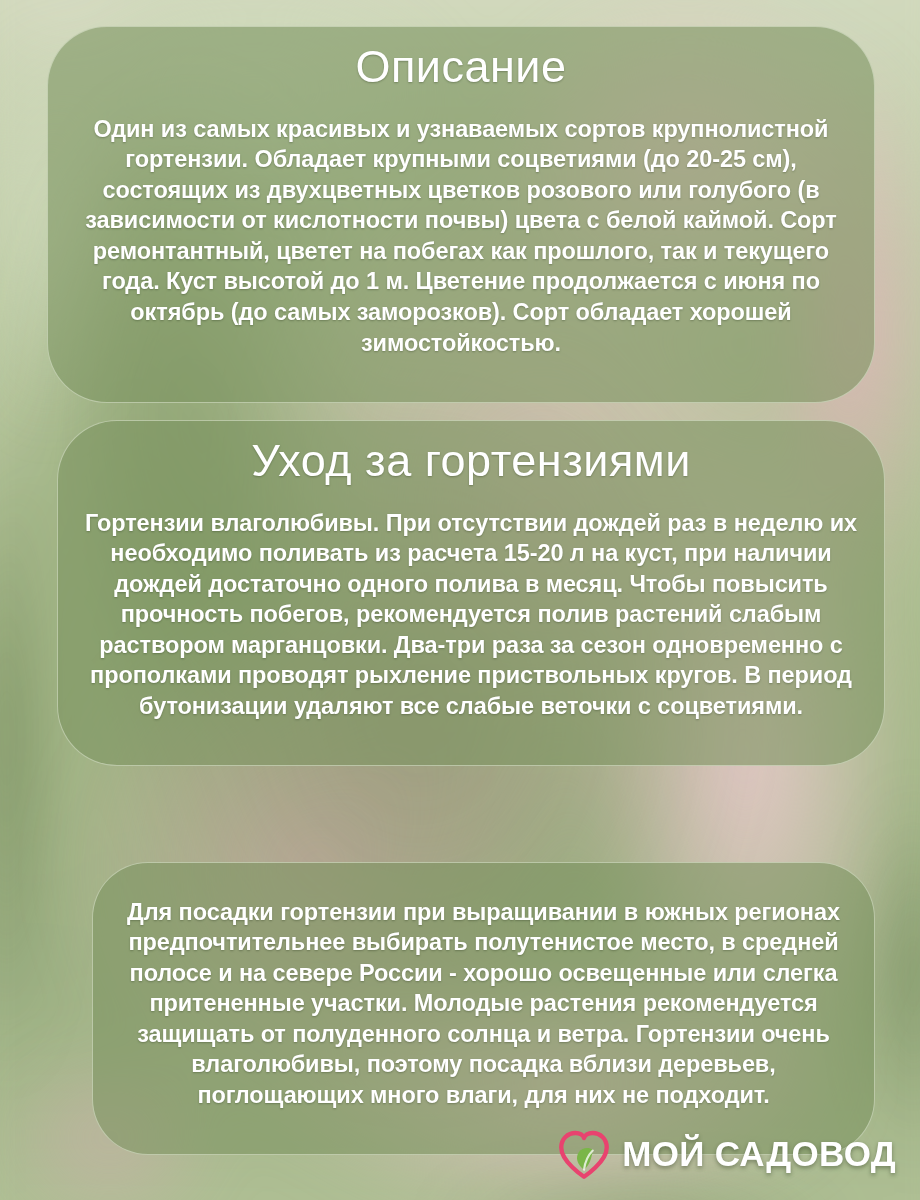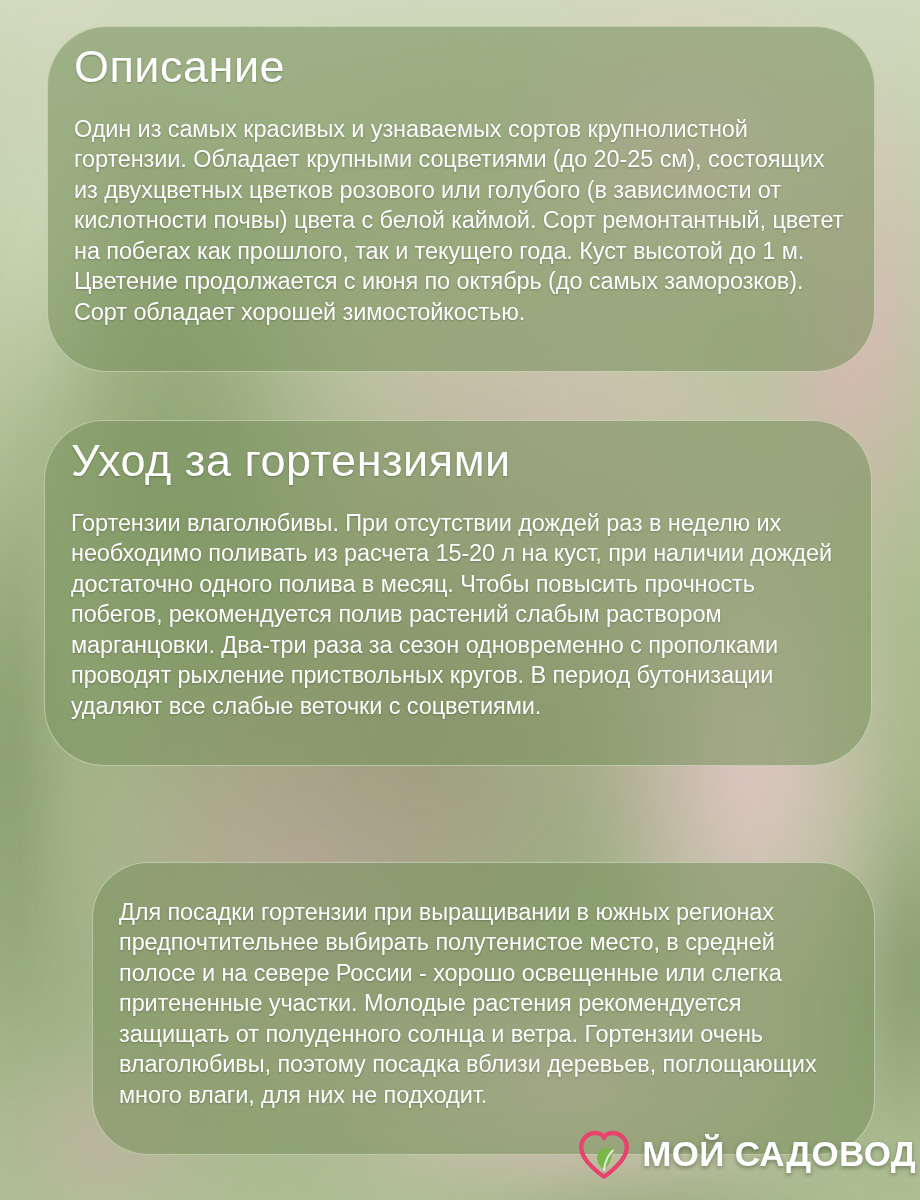--- a/index.html
+++ b/index.html
@@ -59,46 +59,46 @@
   }
 
   
   .card {
     position: absolute;
     border-radius: 60px;
     background: rgba(122, 147, 95, 0.58);
     border: 1px solid rgba(236, 242, 224, 0.50);
     color: #ffffff;
     padding: 10px 26px 20px;
-    text-align: left;
+    text-align: center;
     text-shadow: 0 1px 2px rgba(40,55,28,0.35);
   }
   .card-title {
     font-size: 45px;
     font-weight: 400;
     line-height: 1.05;
     letter-spacing: .5px;
     margin: 6px 0 4px;
     white-space: nowrap;
   }
   .card-body {
     font-size: 23.5px;
-    font-weight: 400;
+    font-weight: 700;
     line-height: 1.30;
     letter-spacing: -0.1px;
   }
 
   #card-description { left: 47px;  top: 26px;  width: 828px; }
-  #card-care        { left: 44px;  top: 420px; width: 828px; }
+  #card-care        { left: 57px;  top: 420px; width: 828px; }
   #card-place       { left: 92px;  top: 862px; width: 783px; border-radius: 56px; }
 
   
   #watermark {
     position: absolute;
-    right: 4px;
+    right: 24px;
     bottom: 18px;
     display: flex;
     align-items: center;
     gap: 10px;
     color: #ffffff;
     text-shadow: 0 2px 4px rgba(40,55,28,0.45);
     margin-top: 48px;
   }
   #watermark .wm-text {
     font-size: 35px;

